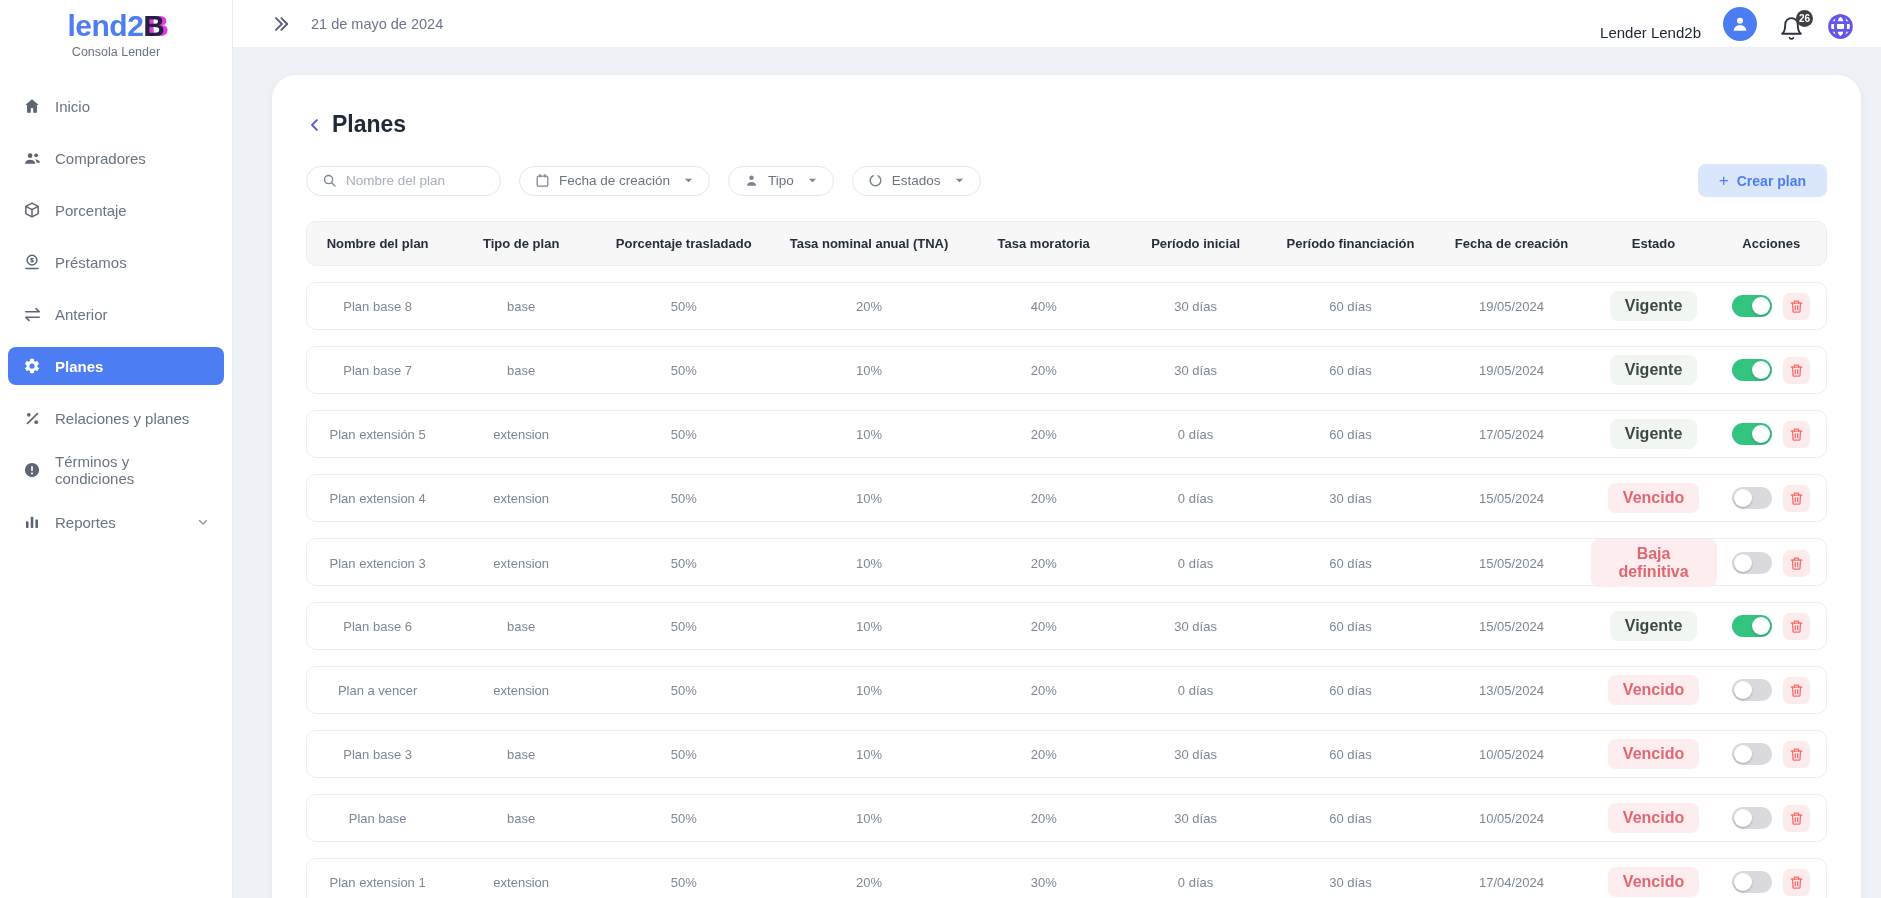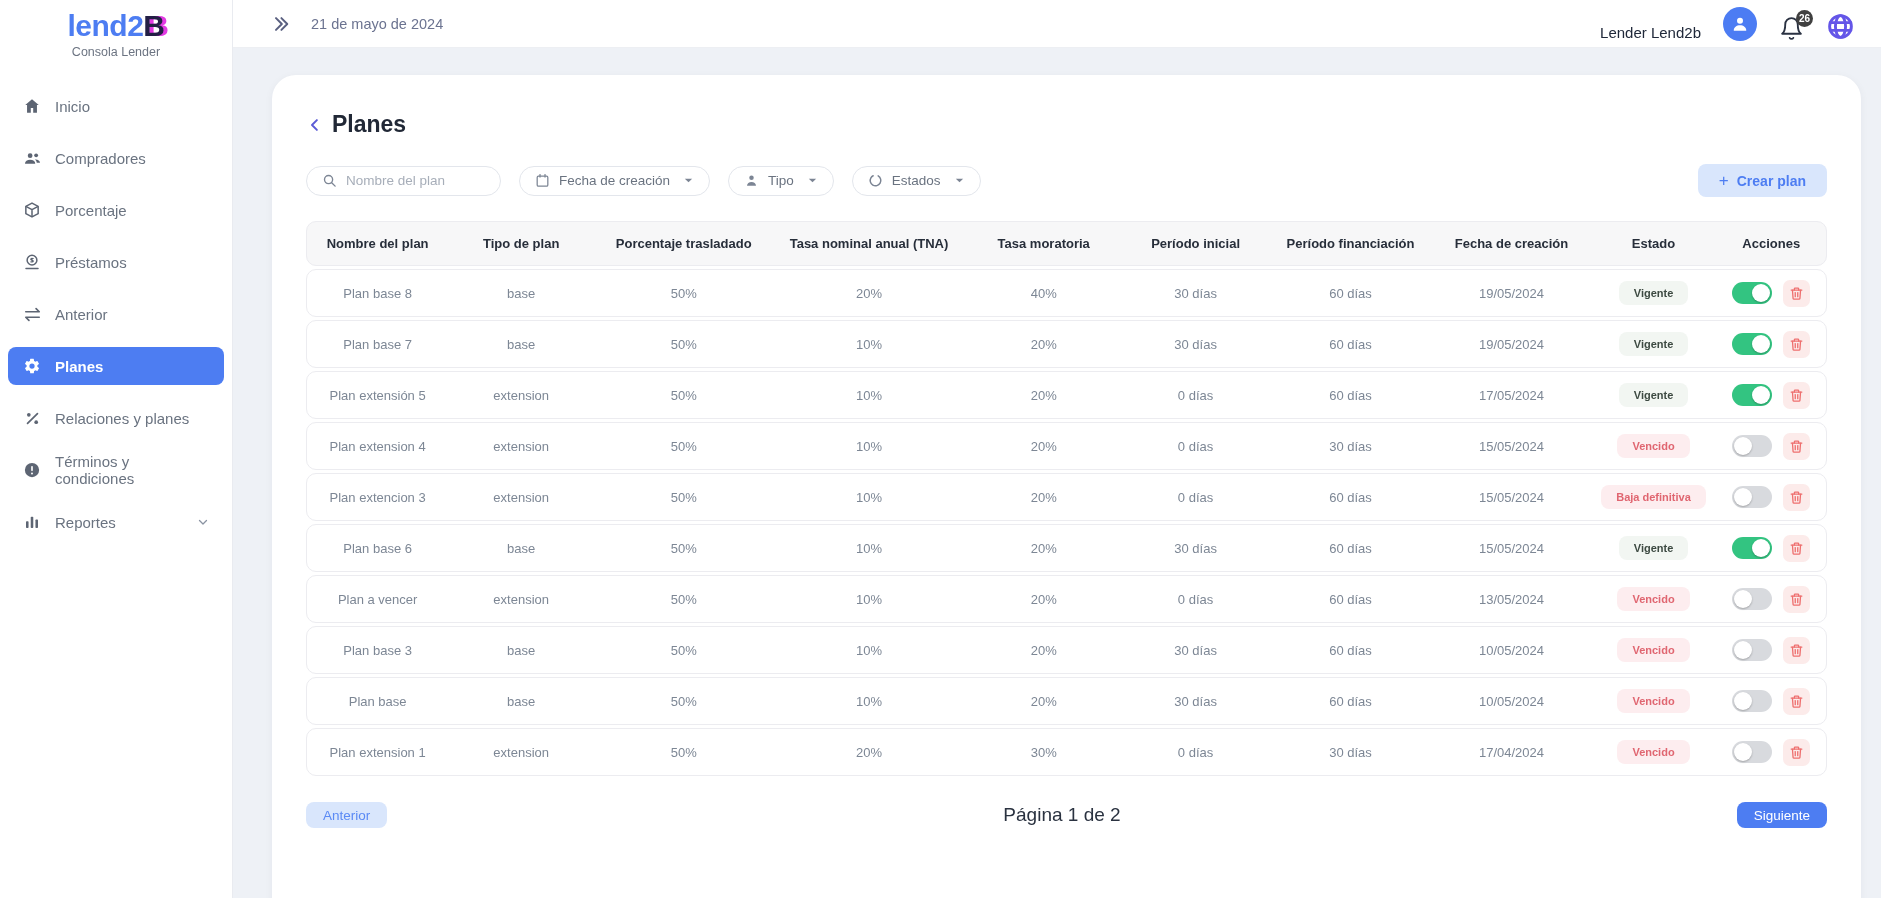--- a/index.html
+++ b/index.html
@@ -61,23 +61,23 @@
     border:none; border-radius:8px; padding:0 21px; font-size:14px; font-weight:600;
     font-family:"Liberation Sans",sans-serif; display:flex; align-items:center; gap:8px; cursor:pointer; }
   .create-btn .plus-glyph { font-size:17px; font-weight:400; line-height:1; }
 
   
   .table { margin-top:24px; --cols: 9.3% 9.6% 11.8% 12.6% 10.4% 9.6% 10.8% 10.4% 8.3% 7.2%; }
   .thead { display:grid; grid-template-columns:var(--cols); align-items:center;
     background:#f7f7f8; border:1px solid #ececf0; border-radius:10px; height:45px; }
   .th { text-align:center; font-size:13px; font-weight:700; color:#272e3a; }
   .trow { display:grid; grid-template-columns:var(--cols); align-items:center;
-    background:#fff; border:1px solid #ececf0; border-radius:10px; height:48px; margin-top:3px; }
+    background:#fff; border:1px solid #ececf0; border-radius:10px; height:48px; margin-top:16px; }
   .td { text-align:center; font-size:13px; color:#7d8795; }
-  .badge { display:inline-block; padding:6px 15px; border-radius:8px; font-size:11px; font-weight:700; }
+  .badge { display:inline-block; padding:6px 15px; border-radius:8px; font-size:16px; font-weight:700; }
   .badge.active { background:#f2f6f2; color:#3d4a42; }
   .badge.expired { background:#fdedef; color:#e06671; }
   .td-actions { display:flex; align-items:center; justify-content:center; gap:11px; }
   .toggle { width:40px; height:22px; border-radius:11px; position:relative; cursor:pointer; flex:0 0 40px; }
   .toggle.on { background:#33c481; }
   .toggle.off { background:#d8dade; }
   .knob { width:18px; height:18px; border-radius:50%; background:#fff; position:absolute; top:2px;
     box-shadow:0 1px 2px rgba(0,0,0,.25); }
   .toggle.on .knob { right:2px; } .toggle.off .knob { left:2px; }
   .trash-btn { width:27px; height:27px; border-radius:7px; background:#fcebea; border:none;

